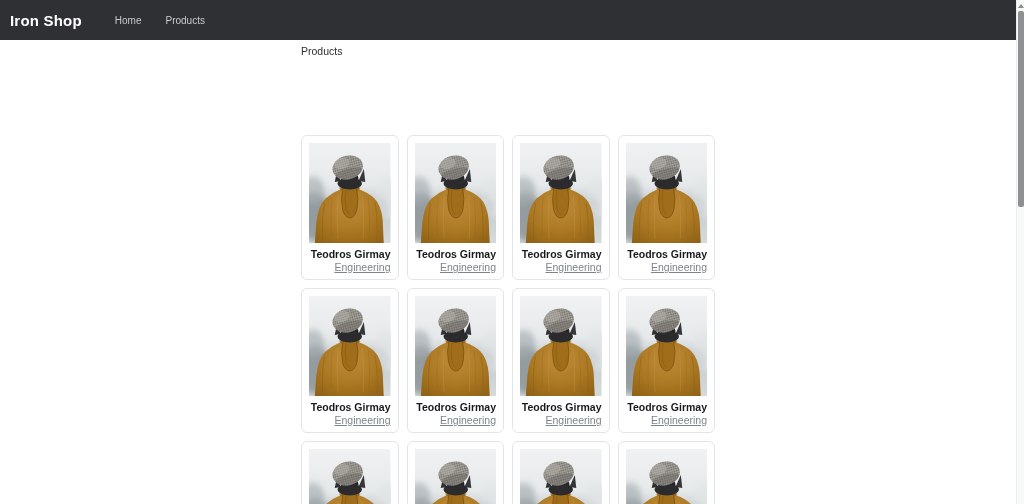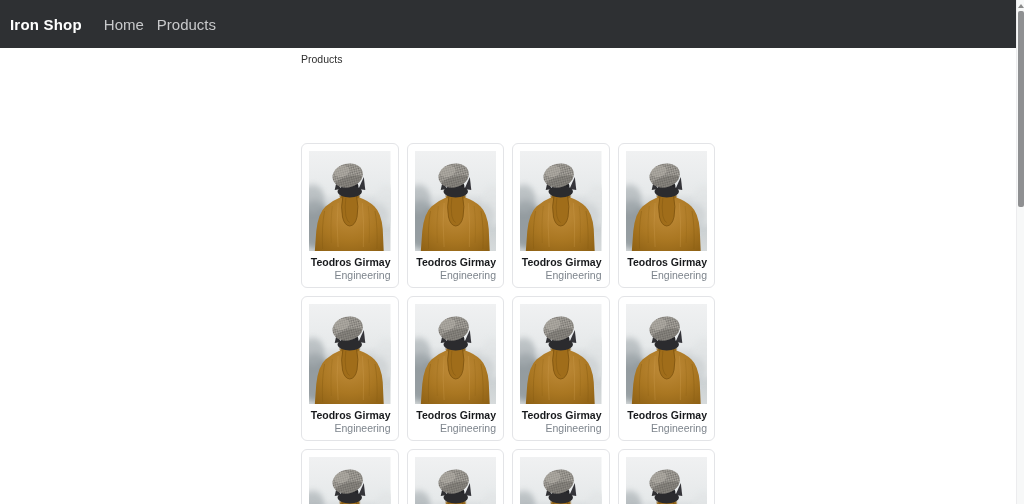--- a/index.html
+++ b/index.html
@@ -6,31 +6,31 @@
   html, body { margin: 0; padding: 0; }
   body {
     width: 1024px; height: 504px; overflow: hidden;
     background: #ffffff;
     font-family: "Liberation Sans", sans-serif;
   }
   .page { margin-right: 8px; }
 
   
   .navbar {
-    height: 48px; background: #2e3033;
+    height: 40px; background: #2e3033;
     display: flex; align-items: center;
     padding: 0 10px;
   }
   .brand {
     color: #ffffff; font-weight: bold; font-size: 15px;
     letter-spacing: 0.2px; margin-right: 9px; cursor: pointer;
   }
   .nav-link {
-    color: #c8c9cb; font-size: 15px; text-decoration: none;
-    margin-left: 13px; cursor: pointer; text-align: right;
+    color: #c8c9cb; font-size: 10px; text-decoration: none;
+    margin-left: 24px; cursor: pointer; text-align: right;
   }
 
   
   .container { width: 414px; margin: 0 auto; }
   .page-heading { font-size: 10.5px; color: #2e2e2e; padding-top: 5px; }
   .grid {
     display: grid; grid-template-columns: repeat(4, 1fr);
     gap: 8px; margin-top: 78px;
   }
   .card {
@@ -40,21 +40,21 @@
     padding: 7px 7px 6px 7px;
     text-align: right;
   }
   .portrait { display: block; width: 100%; height: 100px; }
   .name {
     font-size: 10.5px; font-weight: bold; color: #17191c;
     margin-top: 5px; line-height: 1.15; white-space: nowrap;
   }
   .role {
     font-size: 10.5px; color: #7d848c;
-    margin-top: 1px; line-height: 1.15;
+    margin-top: 1px; line-height: 1.15; text-decoration: underline;
   }
 
   
   .scrollbar {
     position: fixed; top: 0; right: 0; bottom: 0; width: 8px;
     background: #f7f8f8; border-left: 1px solid #ececee;
   }
   .sb-arrow {
     width: 0; height: 0; margin: 4px auto 0 auto;
     border-left: 3px solid transparent; border-right: 3px solid transparent;

